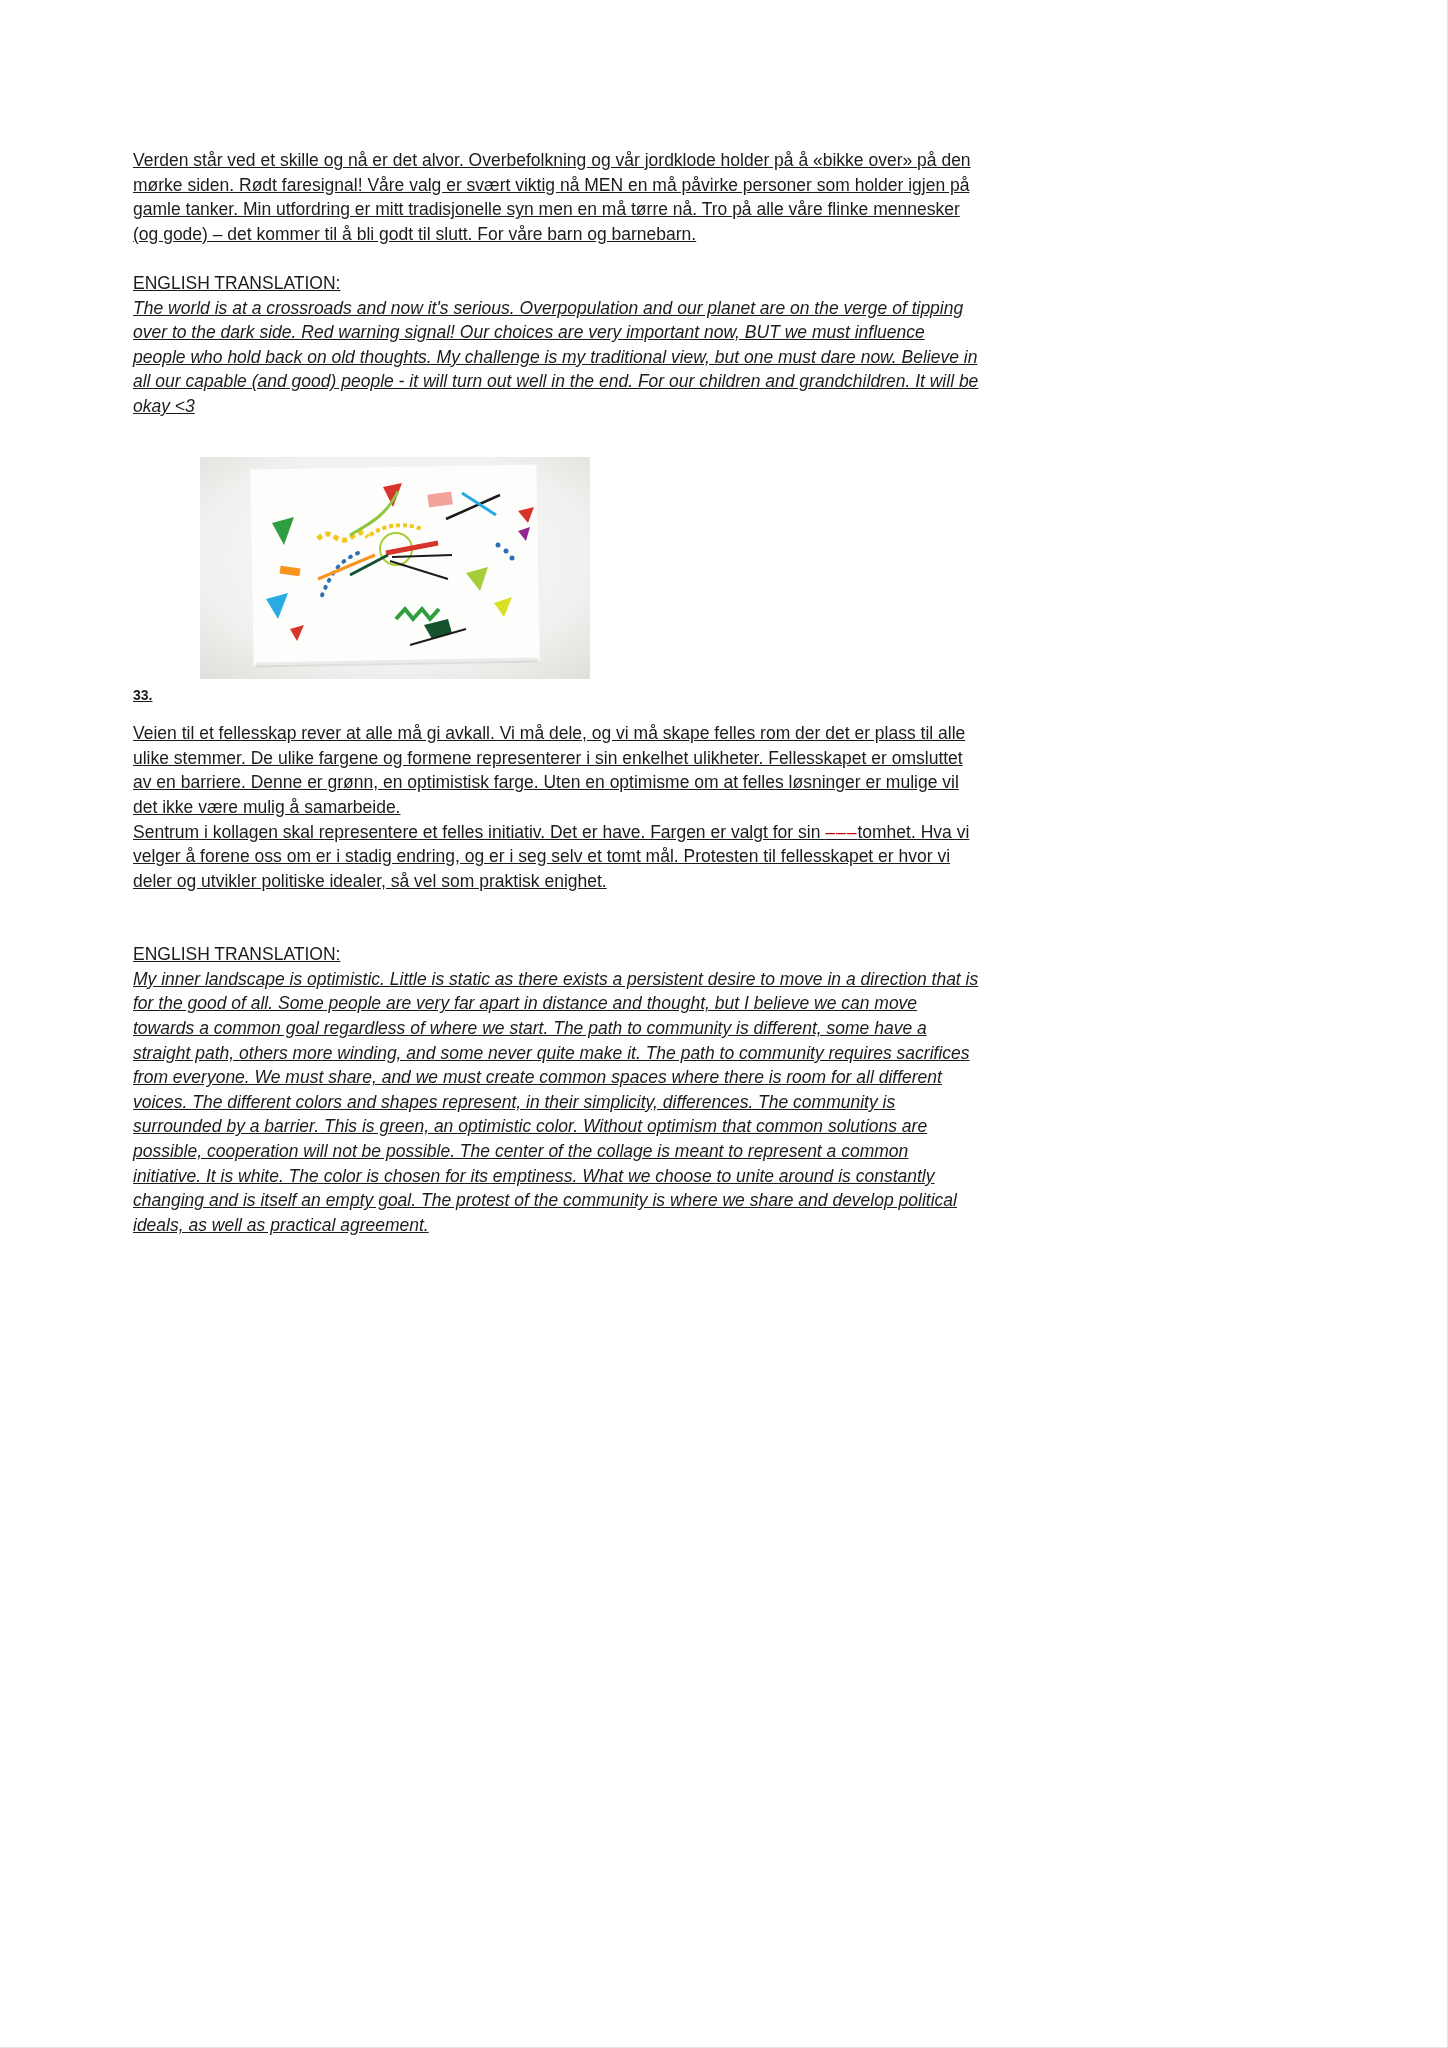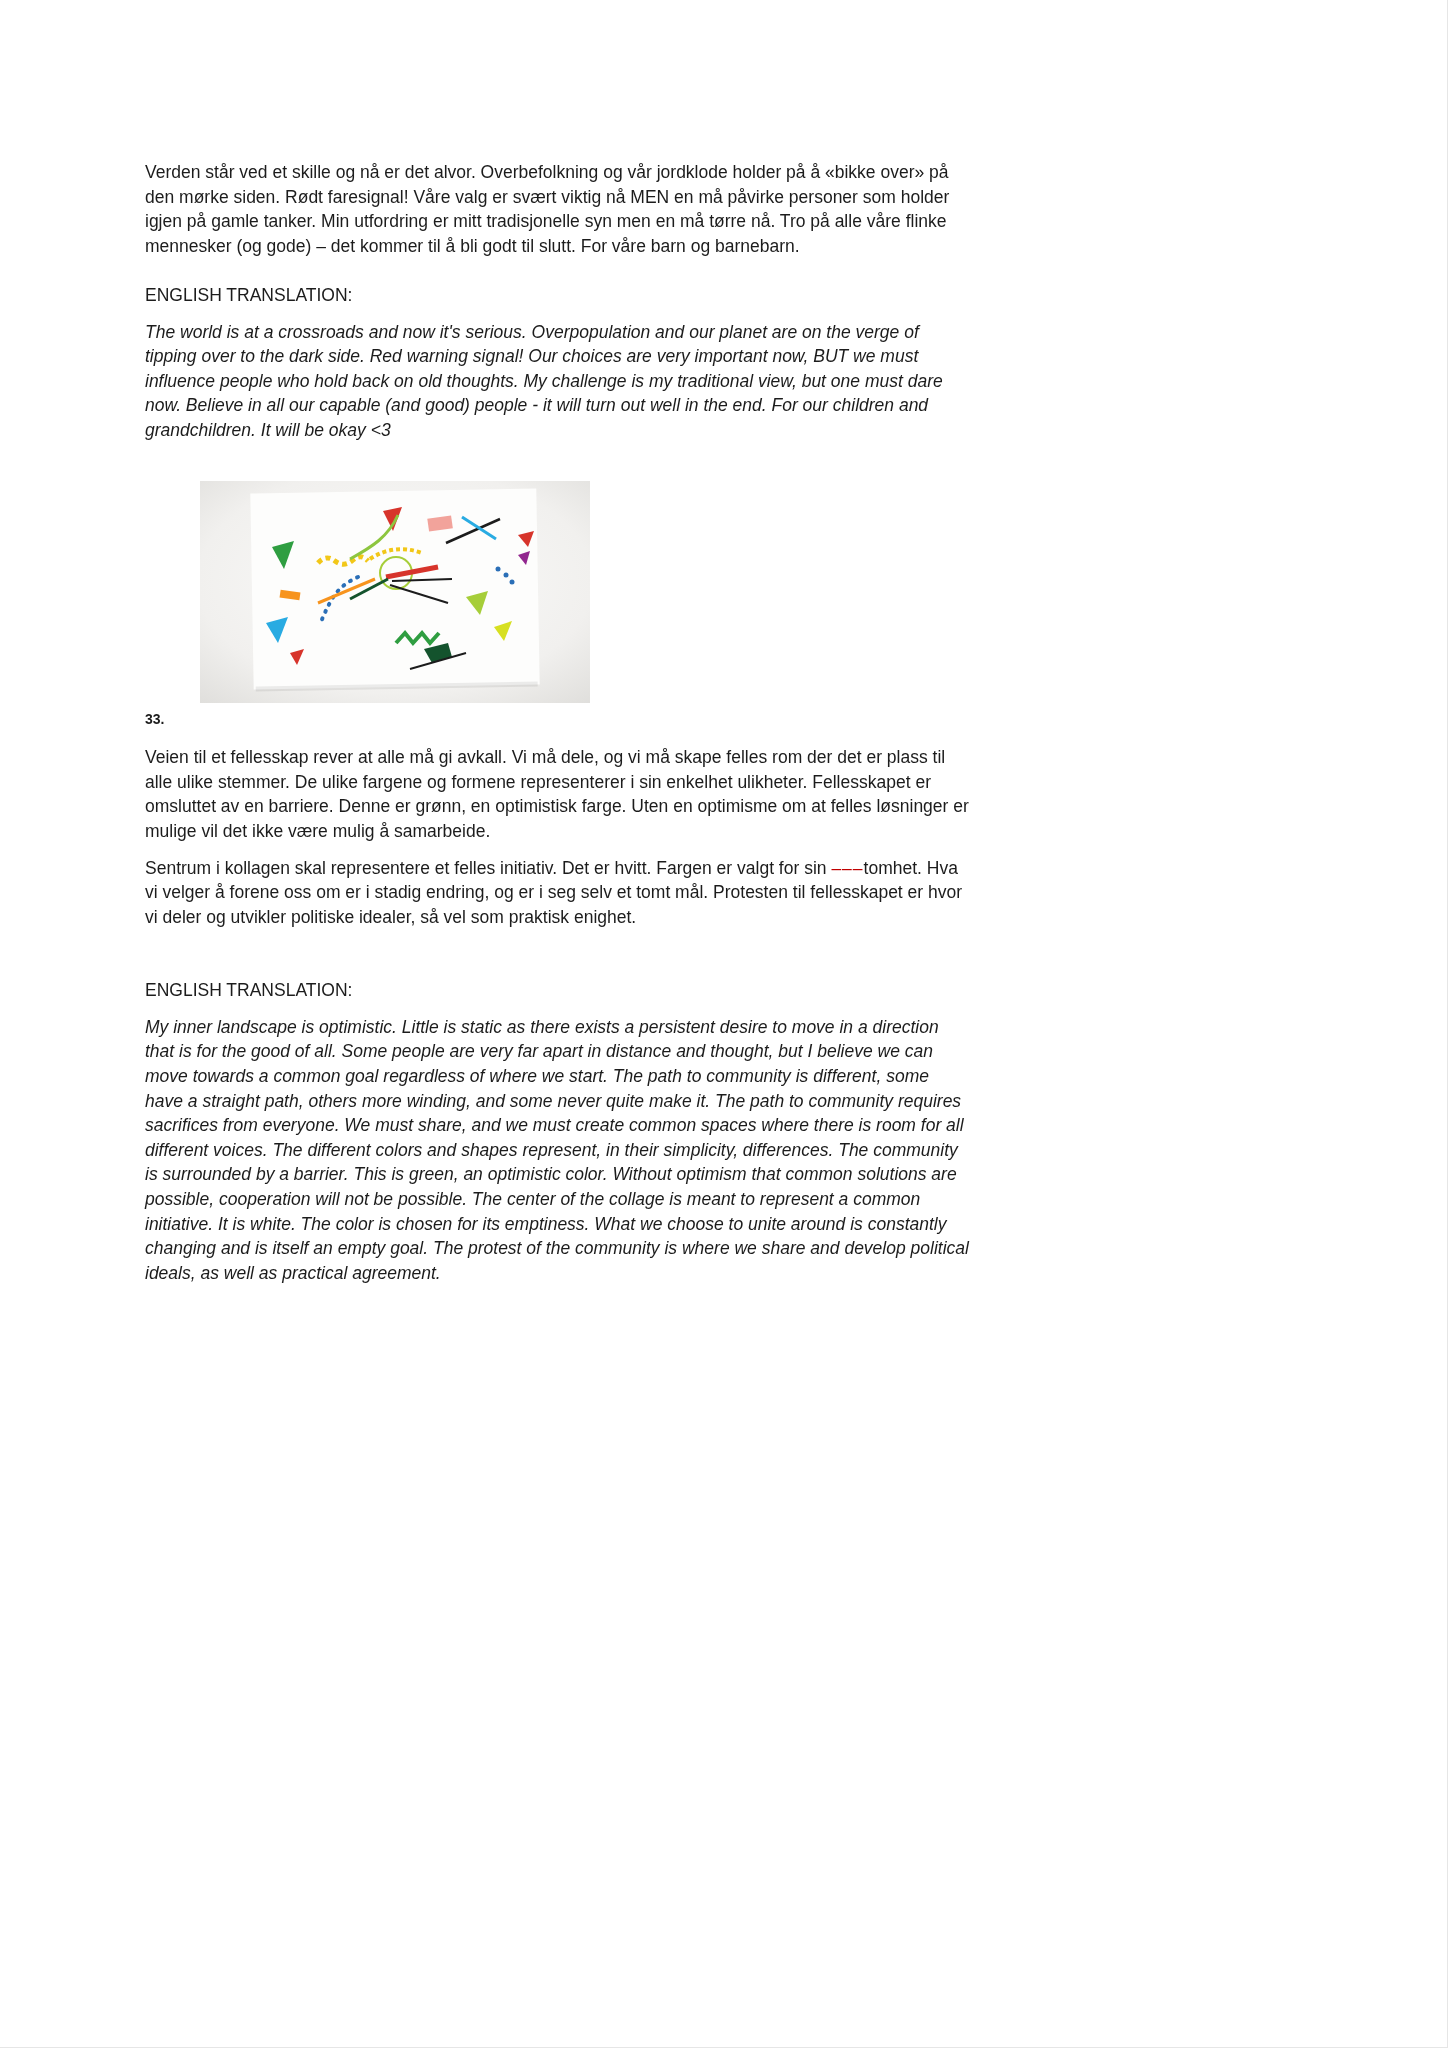--- a/index.html
+++ b/index.html
@@ -15,21 +15,21 @@
   .page {
     position: absolute;
     top: 148px;
     left: 133px;
     width: 848px;
   }
   .text-block {
     font-size: 17.5px;
     line-height: 24.6px;
   }
-  p { margin: 12px; }
+  p { margin: 0; text-decoration: underline; }
   .italic { font-style: italic; }
   .bold   { font-weight: bold; }
   .label  { margin-top: 24.6px; }
   .label-big-gap { margin-top: 49px; }
   .red-dashes { color: #c00000; letter-spacing: 1px; }
   figure.collage {
     margin: 38px 0 4px 67px;
     width: 390px;
     height: 222px;
     display: block;
@@ -96,19 +96,19 @@
       <polygon points="224,168 248,162 252,176 232,182" fill="#14532d"></polygon>
       <line x1="210" y1="188" x2="266" y2="172" stroke="#1c1c1c" stroke-width="2"></line>
       <polygon points="294,146 312,140 304,160" fill="#d7e021"></polygon>
     </svg>
   </figure>
 
   <p class="entry-number bold">33.</p>
 
   <div class="text-block entry-body">
     <p>Veien til et fellesskap rever at alle må gi avkall. Vi må dele, og vi må skape felles rom der det er plass til alle ulike stemmer. De ulike fargene og formene representerer i sin enkelhet ulikheter. Fellesskapet er omsluttet av en barriere. Denne er grønn, en optimistisk farge. Uten en optimisme om at felles løsninger er mulige vil det ikke være mulig å samarbeide.</p>
-    <p><span>Sentrum i kollagen skal representere et felles initiativ. Det er hvitt. Fargen er valgt for sin </span><span class="red-dashes">–––</span><span>tomhet. Hva vi velger å forene oss om er i stadig endring, og er i seg selv et tomt mål. Protesten til fellesskapet er hvor vi deler og utvikler politiske idealer, så vel som praktisk enighet.</span></p>
+    <p><span>Sentrum i kollagen skal representere et felles initiativ. Det er have. Fargen er valgt for sin </span><span class="red-dashes">–––</span><span>tomhet. Hva vi velger å forene oss om er i stadig endring, og er i seg selv et tomt mål. Protesten til fellesskapet er hvor vi deler og utvikler politiske idealer, så vel som praktisk enighet.</span></p>
 
     <p class="label label-big-gap">ENGLISH TRANSLATION:</p>
     <p class="italic">My inner landscape is optimistic. Little is static as there exists a persistent desire to move in a direction that is for the good of all. Some people are very far apart in distance and thought, but I believe we can move towards a common goal regardless of where we start. The path to community is different, some have a straight path, others more winding, and some never quite make it. The path to community requires sacrifices from everyone. We must share, and we must create common spaces where there is room for all different voices. The different colors and shapes represent, in their simplicity, differences. The community is surrounded by a barrier. This is green, an optimistic color. Without optimism that common solutions are possible, cooperation will not be possible. The center of the collage is meant to represent a common initiative. It is white. The color is chosen for its emptiness. What we choose to unite around is constantly changing and is itself an empty goal. The protest of the community is where we share and develop political ideals, as well as practical agreement.</p>
   </div>
 
 </div>
 
 </body></html>

